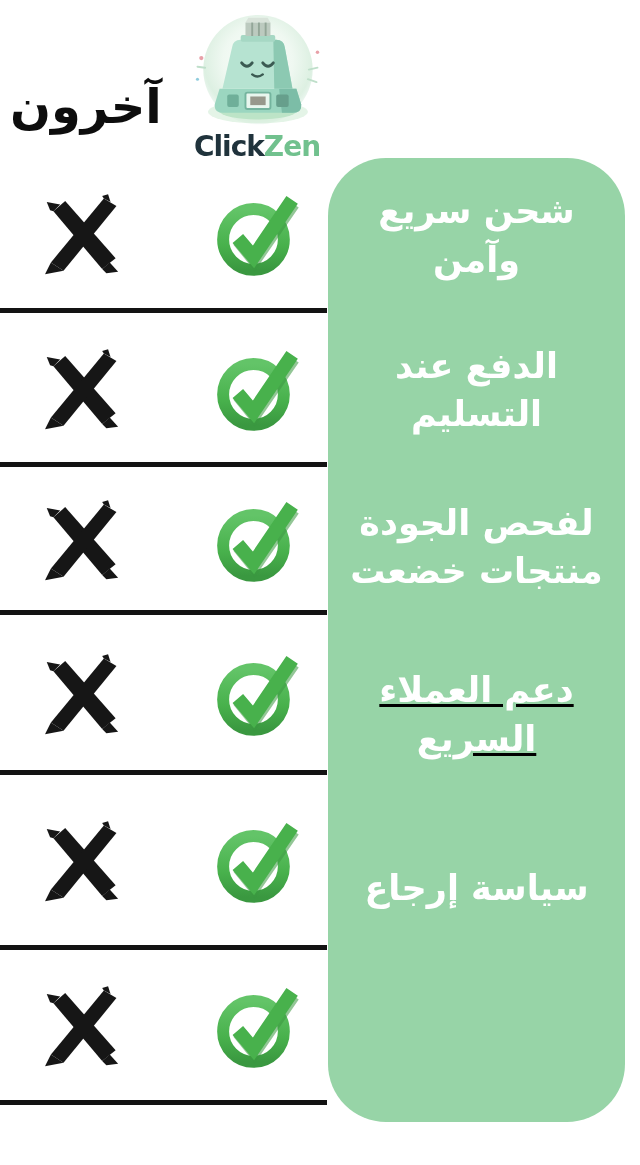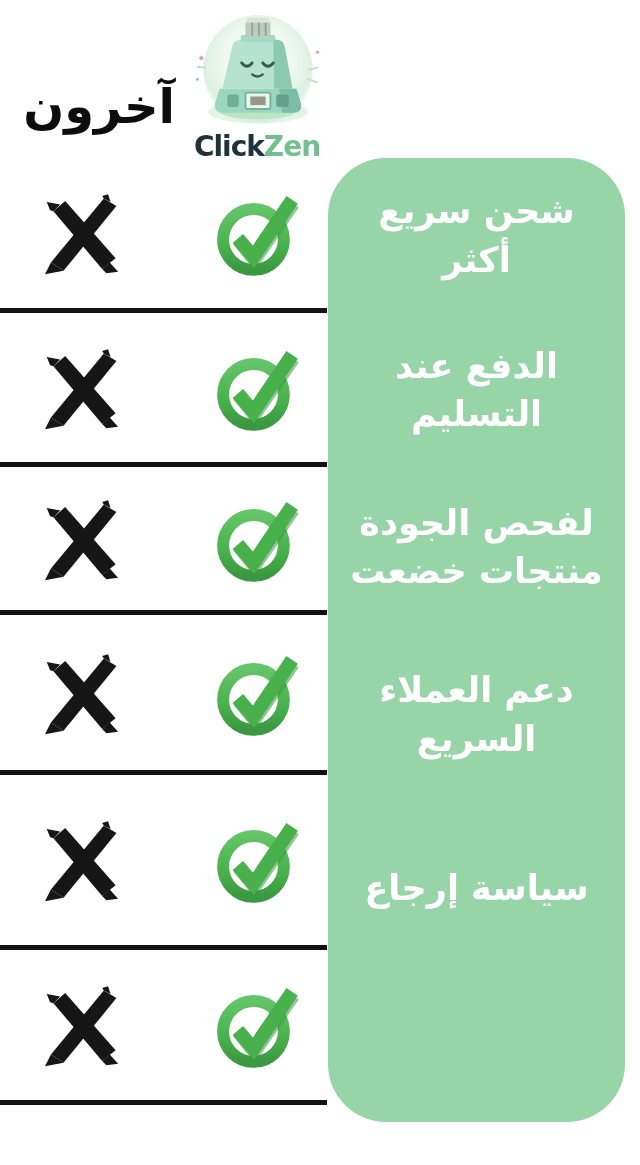--- a/index.html
+++ b/index.html
@@ -19,21 +19,21 @@
   body{font-family:"DejaVu Sans",sans-serif;}
   .canvas{
     position:relative;
     width:640px;height:1165px;
     background:#ffffff;
     overflow:hidden;
   }
   
   .others-title{
     position:absolute;left:10px;top:78px;width:165px;
-    direction:rtl;text-align:right;
+    direction:rtl;text-align:left;
     font-size:48px;font-weight:bold;color:var(--others_text);
     letter-spacing:0;
   }
   .logo-wrap{position:absolute;left:178px;top:12px;width:158px;}
   .logo-wrap svg.mascot{display:block;width:158px;height:120px;}
   .wordmark{
     width:158px;text-align:center;margin-top:-2px;
     font-size:28px;font-weight:bold;letter-spacing:-1px;
   }
   .wordmark .click{color:var(--brand_dark);}
@@ -192,36 +192,36 @@
       <svg class="checkmark">
           <use href="#sym-check"></use>
         </svg>
     </div>
   </div>
 
   <div class="panel">
     <div class="feature-cell" style="height:155px;">
       <div class="feature-text">
         <span class="ln">شحن سريع</span>
-        <span class="ln">أكثر</span>
+        <span class="ln">وآمن</span>
       </div>
     </div>
     <div class="feature-cell" style="height:154px;">
       <div class="feature-text">
         <span class="ln">الدفع عند</span>
         <span class="ln">التسليم</span>
       </div>
     </div>
     <div class="feature-cell" style="height:160px;">
       <div class="feature-text">
         <span class="ln">لفحص الجودة</span>
         <span class="ln">منتجات خضعت</span>
       </div>
     </div>
-    <div class="feature-cell" style="height:175px;">
+    <div class="feature-cell" style="height:175px;text-decoration:underline;">
       <div class="feature-text">
         <span class="ln">دعم العملاء</span>
         <span class="ln">السريع</span>
       </div>
     </div>
     <div class="feature-cell" style="height:172px;">
       <div class="feature-text">
         <span class="ln">سياسة إرجاع</span>
       </div>
     </div>

